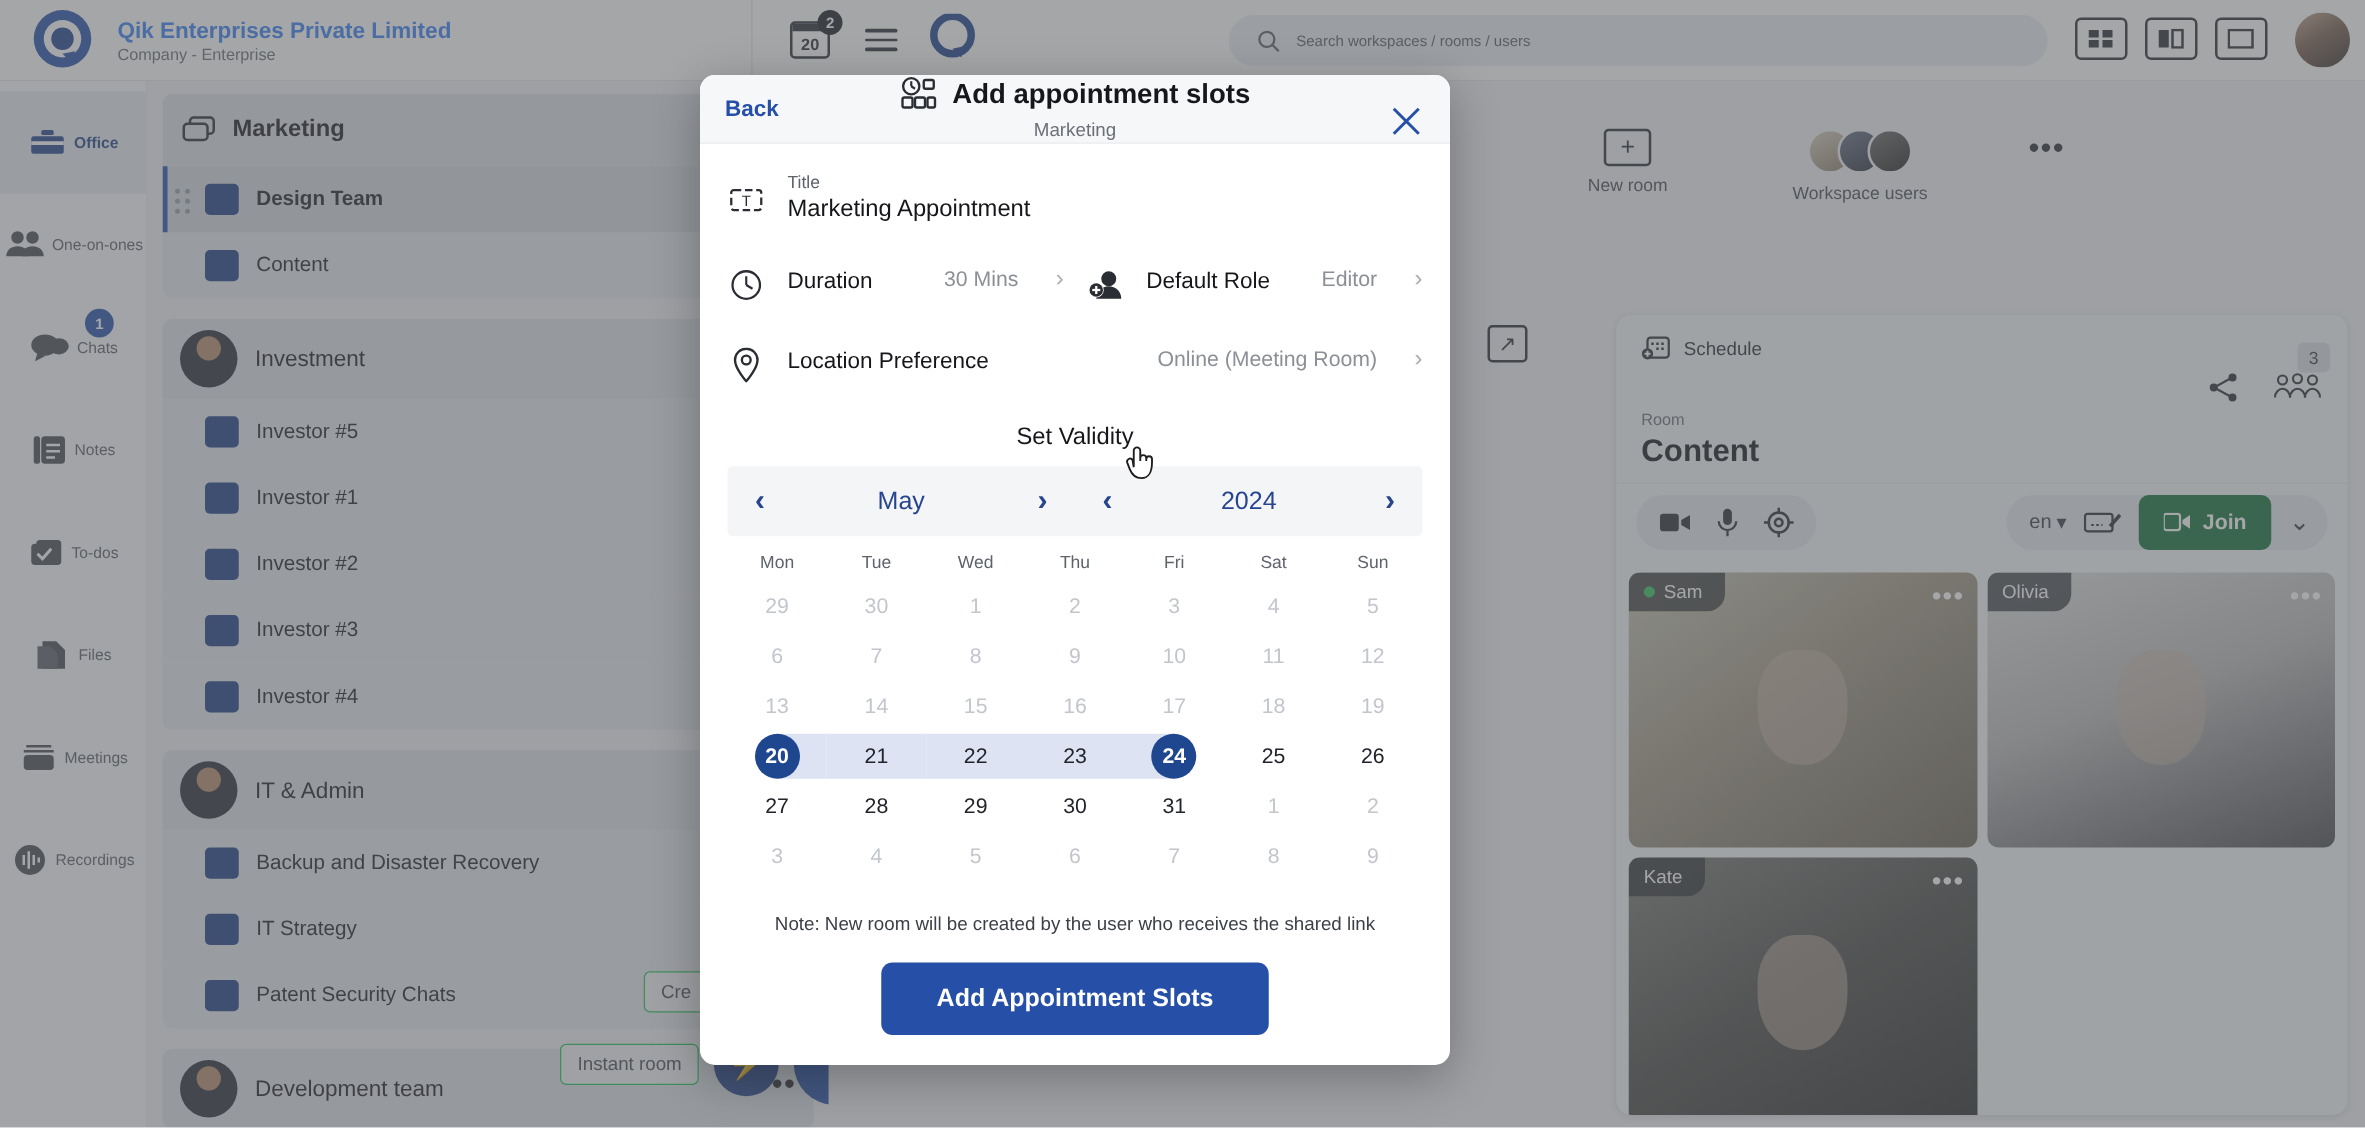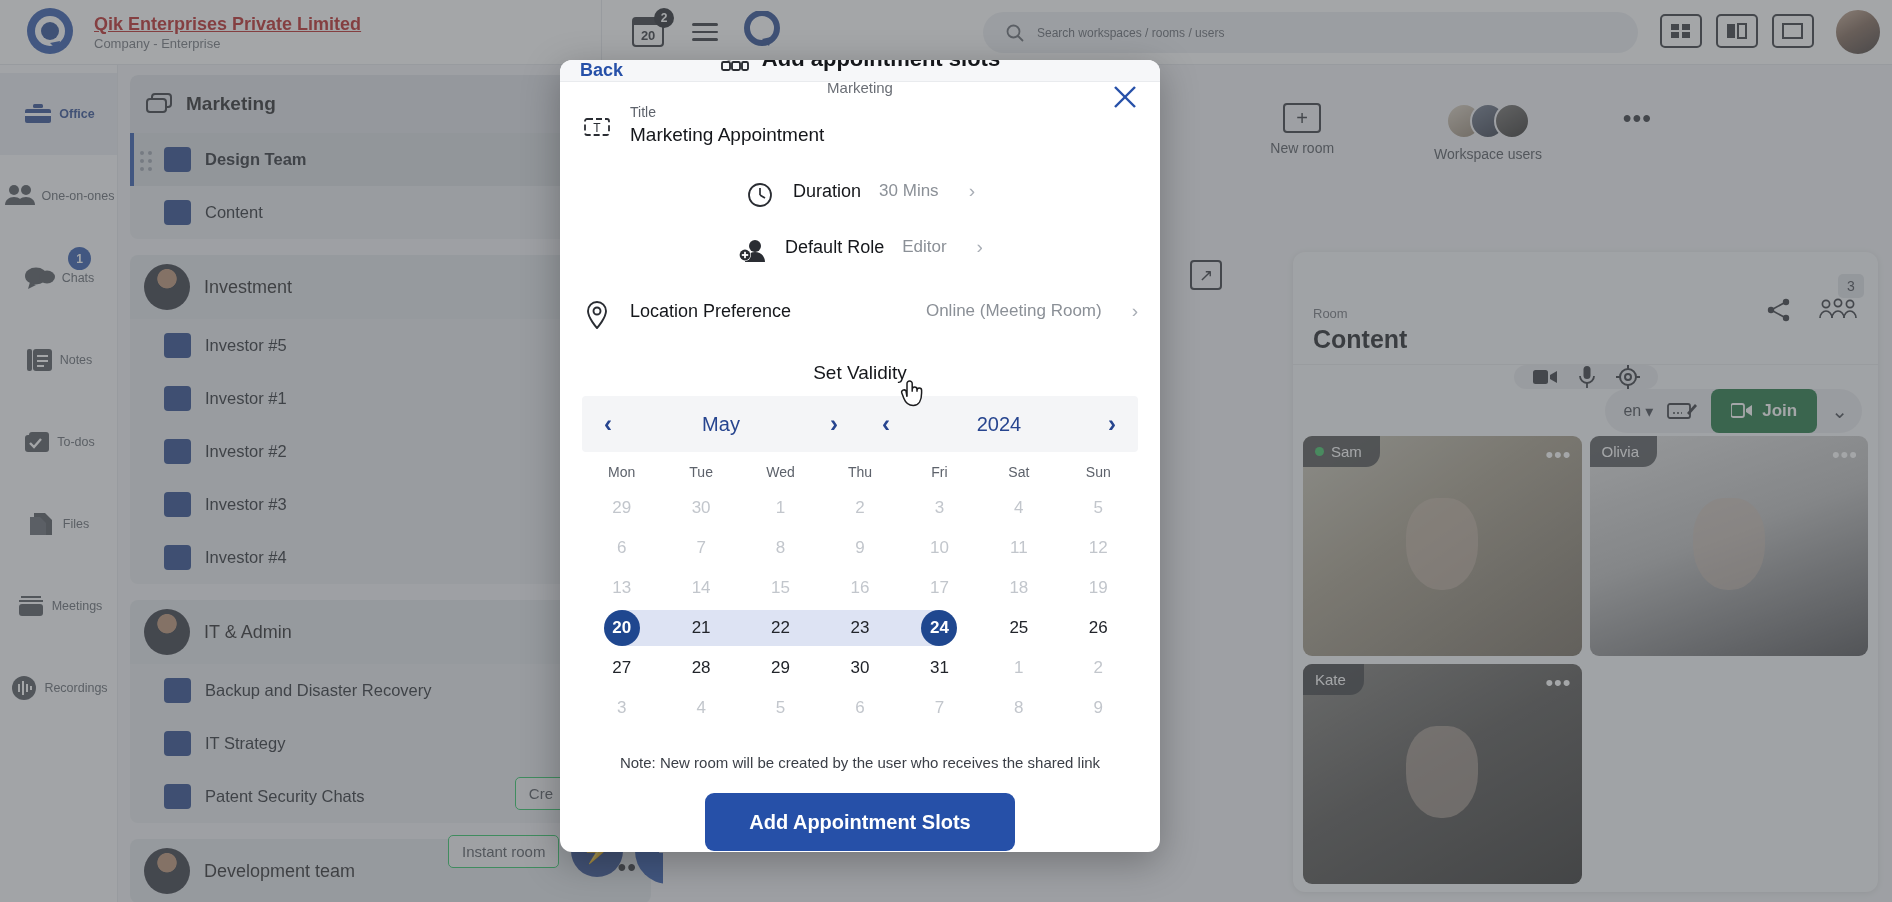--- a/index.html
+++ b/index.html
@@ -25,21 +25,21 @@
     background: #ffffff;
     display: flex; align-items: center;
     border-bottom: 1px solid #e4e6ea;
   }
   .brand-logo {
     width: 56px; height: 56px; margin-left: 22px; border-radius: 50%;
     background: #ffffff; display: flex; align-items: center; justify-content: center;
   }
   .brand-logo svg { display:block; }
   .brand-text { margin-left: 16px; }
-  .brand-name { font-size: 18px; font-weight: 600; color: #b91c1c; line-height: 22px; text-decoration: underline; }
+  .brand-name { font-size: 18px; font-weight: 600; color: #3b82f6; line-height: 22px; }
   .brand-sub { font-size: 13px; color: #6b6f76; line-height: 17px; }
   .topbar-sep { width: 1px; height: 65px; background: #e4e6ea; margin-left: 240px; }
 
   .cal-badge-wrap { position: relative; margin-left: 30px; }
   .cal-icon {
     width: 32px; height: 30px; border: 2.5px solid #2a2d33; border-radius: 4px;
     position: relative; display:flex; align-items:flex-end; justify-content:center;
     font-size: 13px; font-weight: 600; color:#2a2d33; padding-bottom:2px;
   }
   .cal-icon::before{
@@ -162,21 +162,21 @@
   .rp-top { padding: 16px 20px 10px; position:relative; }
   .rp-sched { display:flex; align-items:center; gap:10px; font-size:15px; color:#2a2d33; }
   .rp-room-lbl { font-size: 13px; color:#6b6f76; margin-top: 38px;}
   .rp-room-name { font-size: 25px; font-weight:700; color:#15171b; margin-top: 4px;}
   .rp-right-icons { position:absolute; right: 20px; top: 46px; display:flex; align-items:center; gap: 26px;}
   .rp-count-badge{
     position:absolute; right: 14px; top: 22px; min-width:26px; height:24px; border-radius:5px;
     background:#dcdfe4; color:#3b3f47; font-size:14px; display:flex;align-items:center;justify-content:center;
     padding: 0 6px;
   }
-  .rp-toolbar { height: 62px; border-top:1px solid #e6e8ec; display:flex; align-items:center; padding: 0 16px; flex-direction: column; }
+  .rp-toolbar { height: 62px; border-top:1px solid #e6e8ec; display:flex; align-items:center; padding: 0 16px; }
   .pillgroup { background:#e7e9ed; border-radius: 22px; height:44px; display:flex; align-items:center; gap: 20px; padding: 0 18px;}
   .pillgroup.right { margin-left:auto; gap: 14px; padding-right: 4px;}
   .join-btn {
     background:#147038; color:#fff; border-radius: 8px; height: 44px; padding: 0 20px;
     display:flex; align-items:center; gap: 9px; font-size:17px; font-weight:600;
   }
   .lang { font-size:16px; color:#3b3f47; display:flex; align-items:center; gap:4px;}
   .tiles { padding: 10px; display:grid; grid-template-columns: 1fr 1fr; gap: 8px; }
   .tile { position:relative; height: 220px; border-radius: 9px; overflow:hidden; }
   .tile .name {
@@ -210,21 +210,21 @@
   .modal-title { font-size: 22px; font-weight:700; color:#15171b; display:inline-flex; align-items:center; gap: 12px;}
   .modal-sub { font-size: 15px; color:#6b6f76; margin-top: 2px;}
   .close-x { position:absolute; right: 22px; top: 24px; color:#2650a8; cursor:pointer; }
 
   .modal-body { flex:1; padding: 0 22px; }
   .fld-row { display:flex; align-items:flex-start; gap: 18px; padding-top: 22px; }
   .fld-icon { width: 30px; height:30px; display:flex; align-items:center; justify-content:center; flex:0 0 30px; margin-top: 8px;}
   .fld-label { font-size: 14px; color:#5d626b; }
   .fld-value { font-size: 19px; color:#15171b; margin-top: 4px; }
 
-  .opt-row { display:flex; align-items:center; gap: 18px; margin-top: 26px; flex-direction: column; }
+  .opt-row { display:flex; align-items:center; gap: 18px; margin-top: 26px; }
   .opt-left { display:flex; align-items:center; gap: 18px; flex: 1 1 50%; }
   .opt-name { font-size: 18px; color:#15171b; }
   .opt-val { font-size: 17px; color:#8b9097; margin-left: auto; }
   .chev { color:#a8adb5; font-size: 19px; margin-left: 12px; }
 
   .loc-row { display:flex; align-items:center; gap:18px; margin-top: 26px; }
   .loc-row .opt-name { flex:1; }
 
   .validity-title { text-align:center; font-size: 19px; color:#15171b; margin-top: 32px; position:relative;}
   .cursor-hand { position:absolute; left: 316px; top: 14px; }
@@ -529,20 +529,34 @@
           </div>
           <span class="lbl">Workspace users</span>
         </div>
       </div>
       <div class="dots" style="position:absolute;top:48px;right:240px;">•••</div>
       <div class="icon-btn-square" style="position:absolute;top:195px;left:527px;width:32px;height:30px;">↗</div>
     </div>
 
     <div class="rpanel">
       <div class="rp-top">
+        <div class="rp-sched">
+          <svg width="24" height="22" viewBox="0 0 24 22">
+            <rect x="5" y="2" width="17" height="16" rx="2.5" fill="none" stroke="#2a2d33" stroke-width="1.8"></rect>
+            <rect x="8" y="6" width="2" height="2" fill="#2a2d33"></rect>
+              <rect x="12" y="6" width="2" height="2" fill="#2a2d33"></rect>
+              <rect x="16" y="6" width="2" height="2" fill="#2a2d33"></rect>
+            <rect x="12" y="10" width="2" height="2" fill="#2a2d33"></rect>
+              <rect x="16" y="10" width="2" height="2" fill="#2a2d33"></rect>
+            <circle cx="5" cy="15" r="4.5" fill="#2a2d33"></circle>
+            <rect x="4.2" y="12.6" width="1.6" height="4.8" fill="#fff"></rect>
+              <rect x="2.6" y="14.2" width="4.8" height="1.6" fill="#fff"></rect>
+          </svg>
+          <span>Schedule</span>
+        </div>
         <div class="rp-count-badge">3</div>
         <div class="rp-right-icons">
           <svg width="26" height="24" viewBox="0 0 26 24">
             <circle cx="20" cy="4" r="3.2" fill="#2a2d33"></circle>
               <circle cx="5" cy="12" r="3.2" fill="#2a2d33"></circle>
               <circle cx="20" cy="20" r="3.2" fill="#2a2d33"></circle>
             <line x1="7" y1="11" x2="18" y2="5" stroke="#2a2d33" stroke-width="1.6"></line>
               <line x1="7" y1="13" x2="18" y2="19" stroke="#2a2d33" stroke-width="1.6"></line>
           </svg>
           <svg width="40" height="24" viewBox="0 0 40 24">

